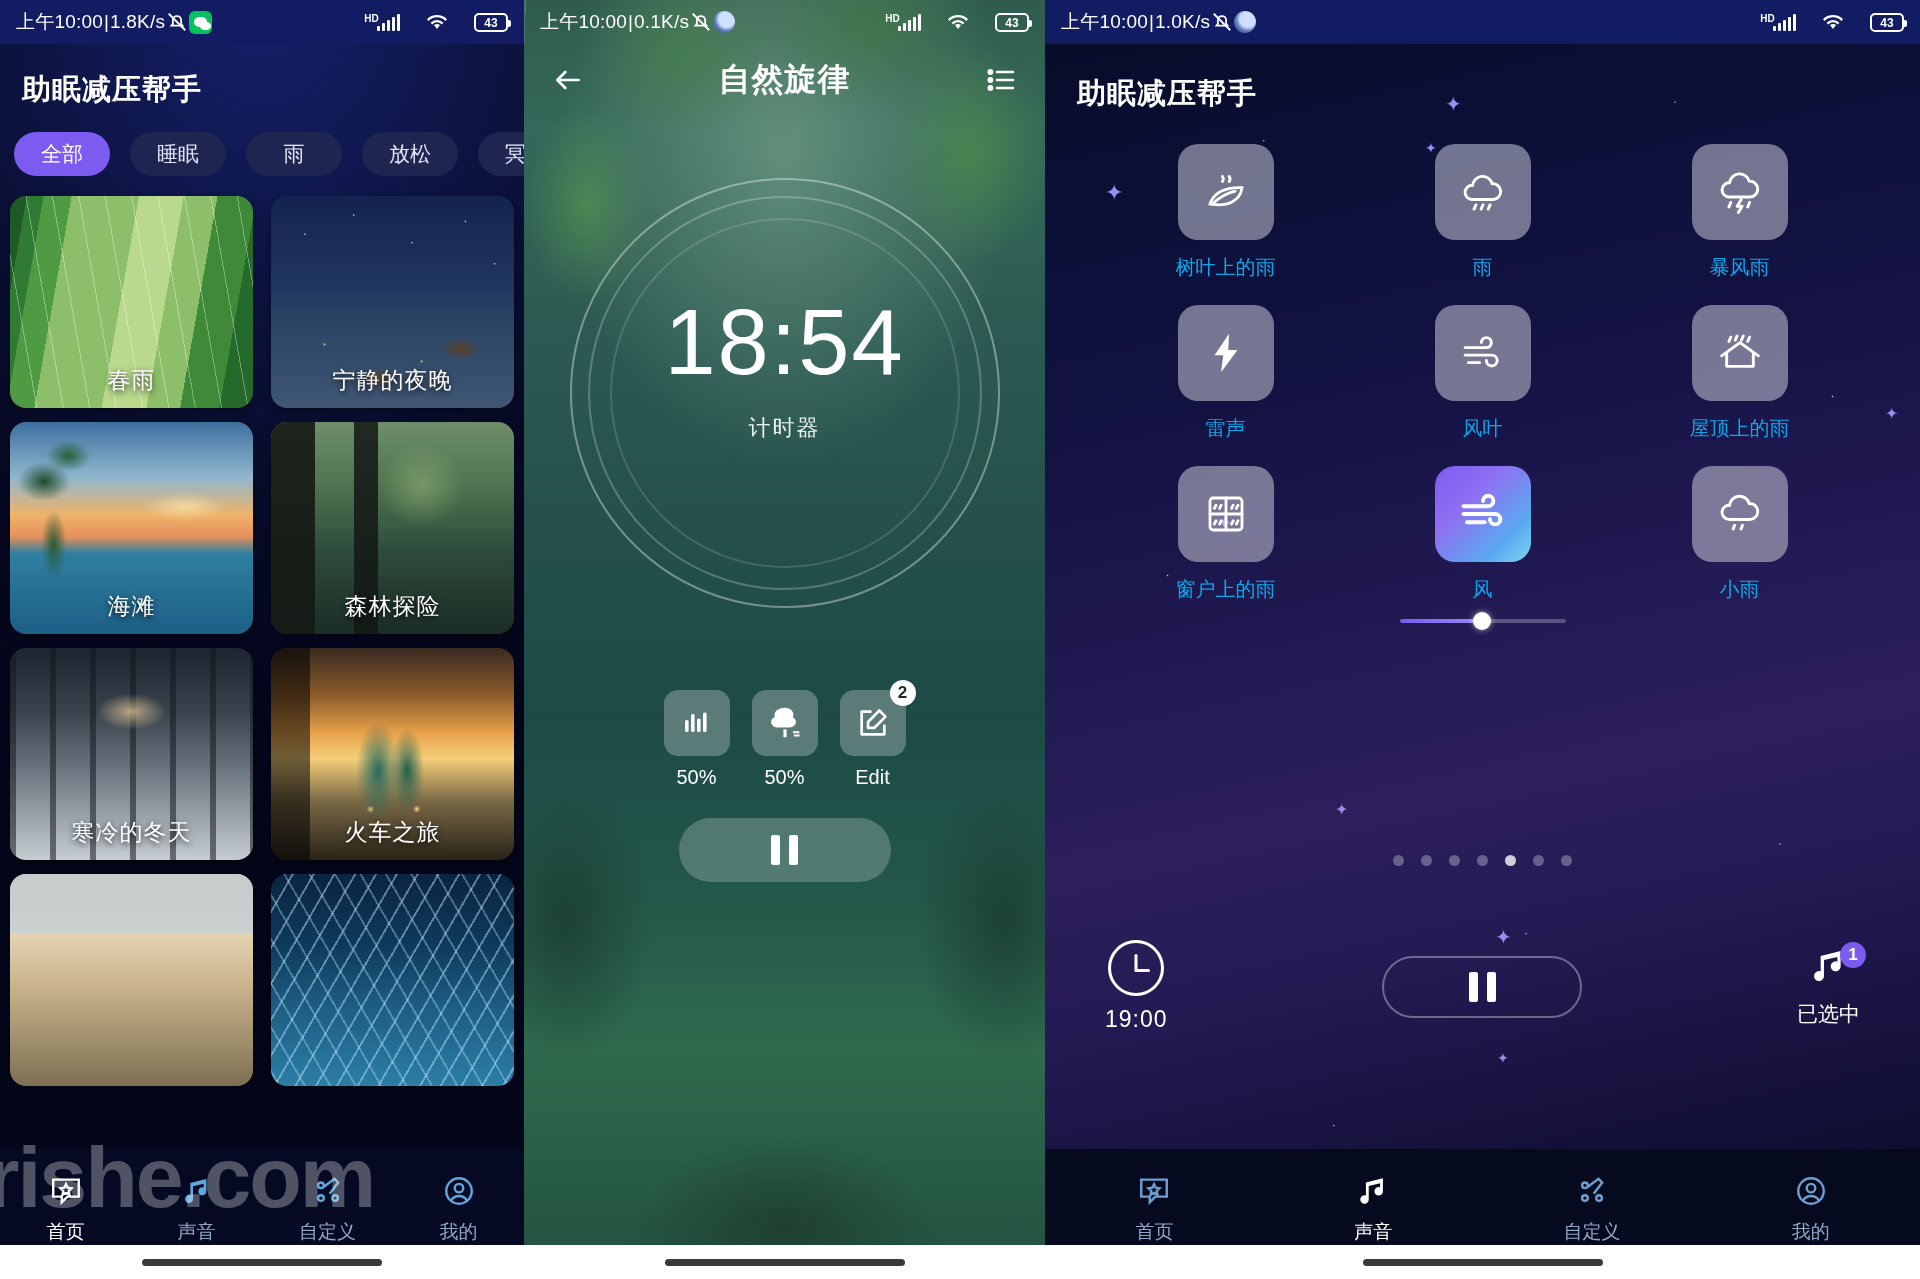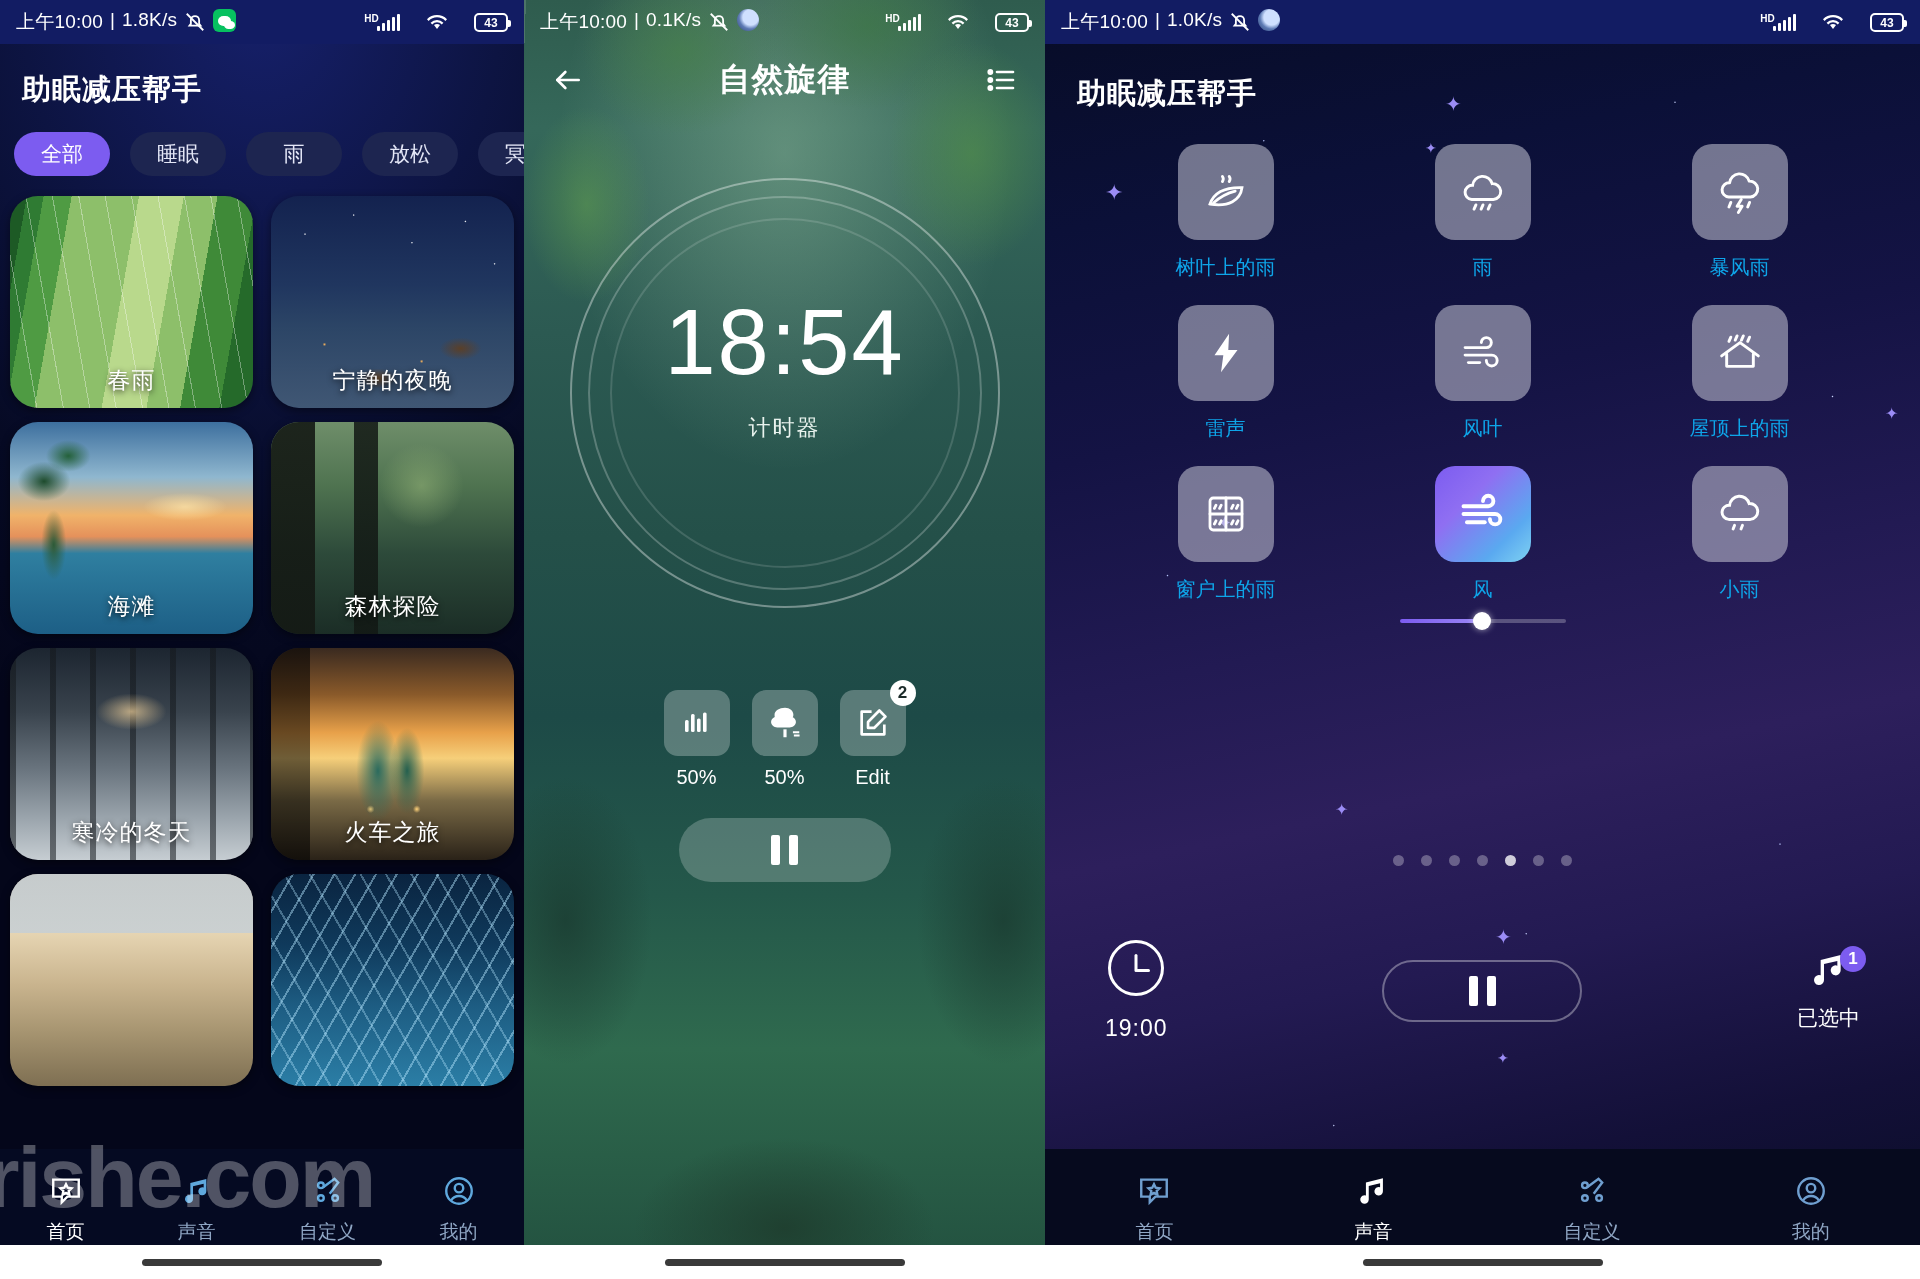--- a/index.html
+++ b/index.html
@@ -16,21 +16,21 @@
   .p1 { width: 524px; background: #0a0f2e; }
   .p2 { width: 521px; }
   .p3 { width: 875px; }
 
   
   .statusbar {
     position: relative; height: 44px; display: flex; align-items: center;
     justify-content: space-between; padding: 0 16px; color: #fff;
     font-size: 19px; letter-spacing: .2px; z-index: 30;
   }
-  .sb-left { display: flex; gap: 7px; white-space: nowrap; }
+  .sb-left { display: flex; align-items: center; gap: 1px; white-space: nowrap; }
   .sb-right { display: flex; align-items: center; gap: 25px; }
   .sb-icon { display: inline-flex; align-items: center; }
   .wx { width: 23px; height: 23px; border-radius: 6px; background: #07c160;
         display: inline-flex; align-items: center; justify-content: center; }
   .wx::after { content: ""; width: 13px; height: 10px; border-radius: 50%/60%;
         background: #fff; box-shadow: 5px 4px 0 -1px #fff; }
   .moonicon { width: 22px; height: 22px; border-radius: 50%;
         background: radial-gradient(circle at 62% 38%, #cfe0ff 0 40%, #5e7bb5 60%, #2e4272 100%); }
   .bat { width: 34px; height: 19px; border: 2px solid #fff; border-radius: 5px;
         display: inline-flex; align-items: flex-end; justify-content: center;
@@ -56,21 +56,21 @@
       font-weight: 600; padding: 26px 0 0 22px; letter-spacing: 1px; }
   .chips { position: relative; z-index: 5; display: flex; gap: 20px;
       padding: 22px 0 0 14px; }
   .chip { height: 44px; min-width: 96px; padding: 0 24px; border-radius: 22px;
       background: #1d2550; color: #e4e7f7; font-size: 21px; display: flex;
       align-items: center; justify-content: center; white-space: nowrap; }
   .chip.active { background: #7c5cf0; color: #fff; }
 
   .grid { position: relative; z-index: 5; display: grid;
       grid-template-columns: 1fr 1fr; gap: 14px 18px; padding: 20px 10px 0 10px; }
-  .card { position: relative; height: 212px; border-radius: 28px; overflow: hidden;
+  .card { position: relative; height: 212px; border-radius: 16px; overflow: hidden;
       box-shadow: 0 3px 10px rgba(0,0,0,.45); }
   .card .art { position:absolute; inset:0; }
   .card .cap { position: absolute; left:0; right:0; bottom: 12px; text-align:center;
       color:#fff; font-size: 23px; text-shadow: 0 2px 6px rgba(0,0,0,.85); letter-spacing:1px;}
 
   
   .art-bamboo { background:
      linear-gradient(100deg,#1d5a25 0 6%,#2f7b33 6% 12%,#4f9b43 12% 22%,#8dbf6a 22% 46%,#b9d98c 46% 62%,#8dbf6a 62% 74%,#3f8a38 74% 88%,#256a2a 88% 100%); }
   .art-bamboo::after{content:"";position:absolute;inset:0;
      background:repeating-linear-gradient(80deg, rgba(255,255,255,.35) 0 1px, transparent 1px 26px);}
@@ -222,21 +222,21 @@
   .slider .knob { position:absolute; top: 1px; left: 44%; width: 18px; height:18px;
      border-radius:50%; background:#fff; box-shadow:0 0 6px rgba(255,255,255,.6); }
 
   .dots { position:absolute; top: 855px; left:0; right:0; display:flex; justify-content:center;
      gap: 17px; z-index:6; }
   .dots span { width:11px; height:11px; border-radius:50%; background: rgba(255,255,255,.30); display:block;}
   .dots span.on { background: rgba(255,255,255,.78); }
 
   .p3-ctrls { position:absolute; top: 940px; left:0; right:0; z-index:6;
      display:flex; align-items:center; justify-content:space-between; padding: 0 60px; }
-  .timerbtn { display:flex; flex-direction:column; align-items:center; gap: 19px; color:#fff; }
+  .timerbtn { display:flex; flex-direction:column; align-items:center; gap: 10px; color:#fff; }
   .clockring { width: 56px; height:56px; border-radius:50%; border:3px solid #fff; position:relative; }
   .clockring::before{content:"";position:absolute;left:50%;top:11px;width:3px;height:18px;background:#fff;border-radius:2px;transform:translateX(-50%);}
   .clockring::after{content:"";position:absolute;left:50%;top:26px;width:14px;height:3px;background:#fff;border-radius:2px;}
   .timerbtn .t { font-size: 23px; letter-spacing:1px; }
   .p3-play { width: 200px; height: 62px; border-radius: 31px; border: 2px solid rgba(255,255,255,.35);
      display:flex; align-items:center; justify-content:center; }
   .selbtn { display:flex; flex-direction:column; align-items:center; gap:10px; color:#fff; position:relative; }
   .selbtn .s { font-size: 21px; }
 
   .spark { position:absolute; color:#9b8cf5; z-index:4; pointer-events:none; }

